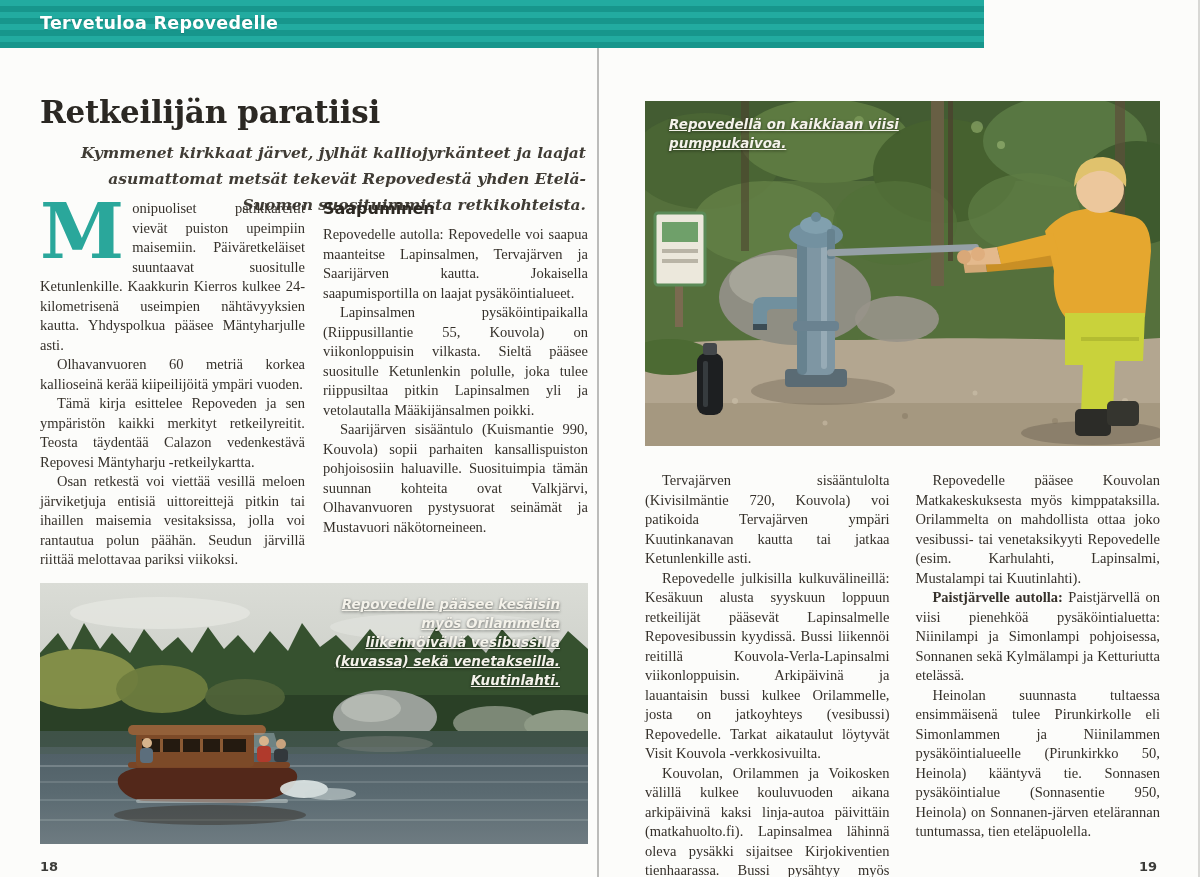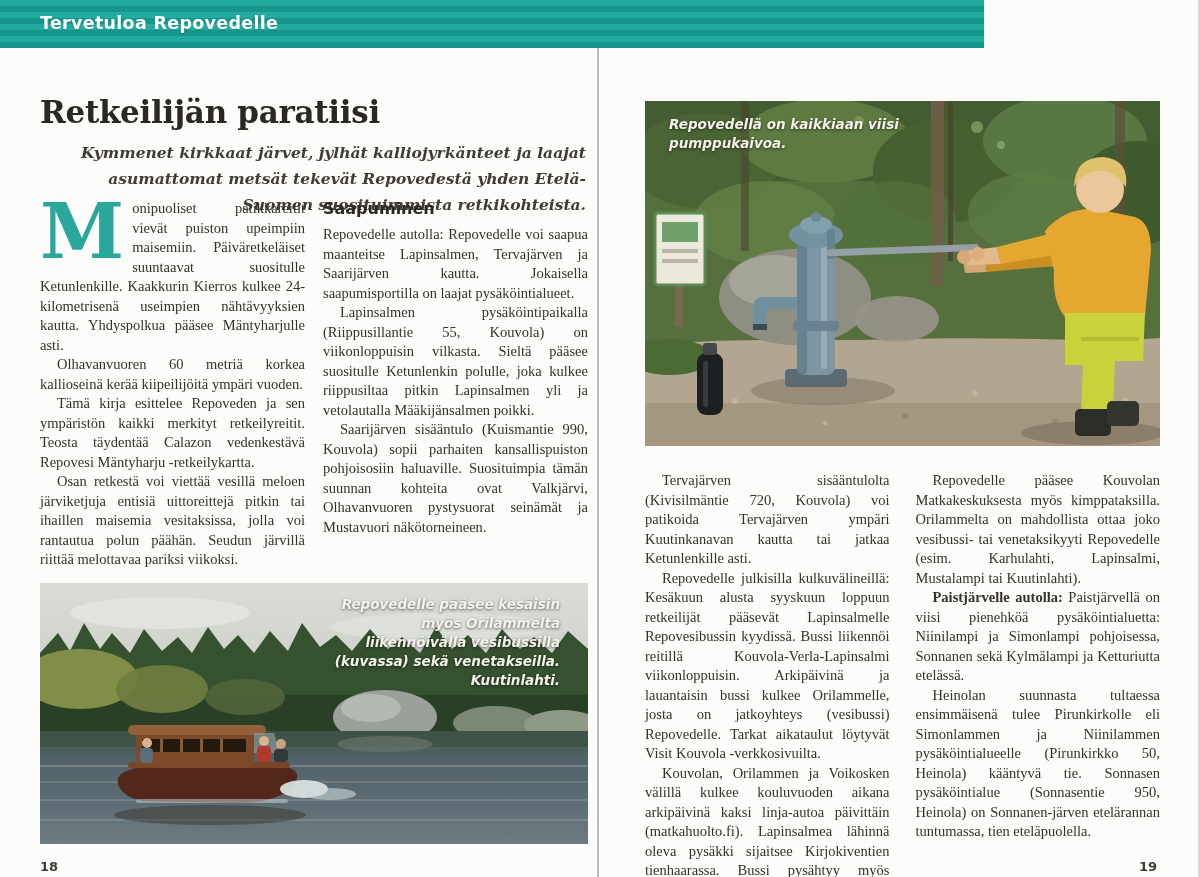--- a/index.html
+++ b/index.html
@@ -53,20 +53,21 @@
   .lead-bold{font-weight:bold;}
   
   figure{margin:0;position:absolute;overflow:hidden;}
   .boat-photo{left:0;top:567px;width:548px;height:261px;background:#5a6a71;}
   .pump-photo{left:35px;top:85px;width:515px;height:345px;background:#55703c;}
   figure svg{display:block;width:100%;height:100%;}
   .cap{
     position:absolute;margin:0;
     font:bold italic 13.5px/19px "DejaVu Sans",sans-serif;color:#f4f2ea;
     text-shadow:0 1px 3px rgba(0,0,0,.55);
+    text-decoration:underline;
   }
   .cap-boat{top:12px;right:28px;width:232px;text-align:right;}
   .cap-pump{top:14px;left:24px;width:230px;text-align:left;}
   
   .pnum{
     position:absolute;top:843px;
     font:bold 13px "DejaVu Sans",sans-serif;color:#3b3b38;
   }
   .pnum-left{left:0;}
   .pnum-right{right:3px;}
@@ -92,21 +93,21 @@
     <div class="cols cols-left">
       <div class="col">
         <p class="body"><span class="dropcap">M</span><span>onipuoliset patikkareitit vievät puiston upeimpiin maisemiin. Päiväretkeläiset suuntaavat suositulle Ketunlenkille. Kaakkurin Kierros kulkee 24-kilometrisenä useimpien nähtävyyksien kautta. Yhdyspolkua pääsee Mäntyharjulle asti.</span></p>
         <p class="body indent">Olhavanvuoren 60 metriä korkea kallioseinä kerää kiipeilijöitä ympäri vuoden.</p>
         <p class="body indent">Tämä kirja esittelee Repoveden ja sen ympäristön kaikki merkityt retkeilyreitit. Teosta täydentää Calazon vedenkestävä Repovesi Mäntyharju -retkeilykartta.</p>
         <p class="body indent">Osan retkestä voi viettää vesillä meloen järviketjuja entisiä uittoreittejä pitkin tai ihaillen maisemia vesitaksissa, jolla voi rantautua polun päähän. Seudun järvillä riittää melottavaa pariksi viikoksi.</p>
       </div>
       <div class="col">
         <h2 class="subhead">Saapuminen</h2>
         <p class="body">Repovedelle autolla: Repovedelle voi saapua maanteitse Lapinsalmen, Tervajärven ja Saarijärven kautta. Jokaisella saapumisportilla on laajat pysäköintialueet.</p>
-        <p class="body indent">Lapinsalmen pysäköintipaikalla (Riippusillantie 55, Kouvola) on viikonloppuisin vilkasta. Sieltä pääsee suositulle Ketunlenkin polulle, joka kulkee riippusiltaa pitkin Lapinsalmen yli ja vetolautalla Määkijänsalmen poikki.</p>
+        <p class="body indent">Lapinsalmen pysäköintipaikalla (Riippusillantie 55, Kouvola) on viikonloppuisin vilkasta. Sieltä pääsee suositulle Ketunlenkin polulle, joka tulee riippusiltaa pitkin Lapinsalmen yli ja vetolautalla Määkijänsalmen poikki.</p>
         <p class="body indent">Saarijärven sisääntulo (Kuismantie 990, Kouvola) sopii parhaiten kansallispuiston pohjoisosiin haluaville. Suosituimpia tämän suunnan kohteita ovat Valkjärvi, Olhavanvuoren pystysuorat seinämät ja Mustavuori näkötorneineen.</p>
       </div>
     </div>
 
     <figure class="boat-photo">
       <svg viewBox="0 0 548 261" preserveAspectRatio="none">
         <defs>
           <linearGradient id="gSky" x1="0" y1="0" x2="0" y2="1">
             <stop offset="0" stop-color="#dadcd6"></stop>
               <stop offset="1" stop-color="#c6c9c2"></stop>

